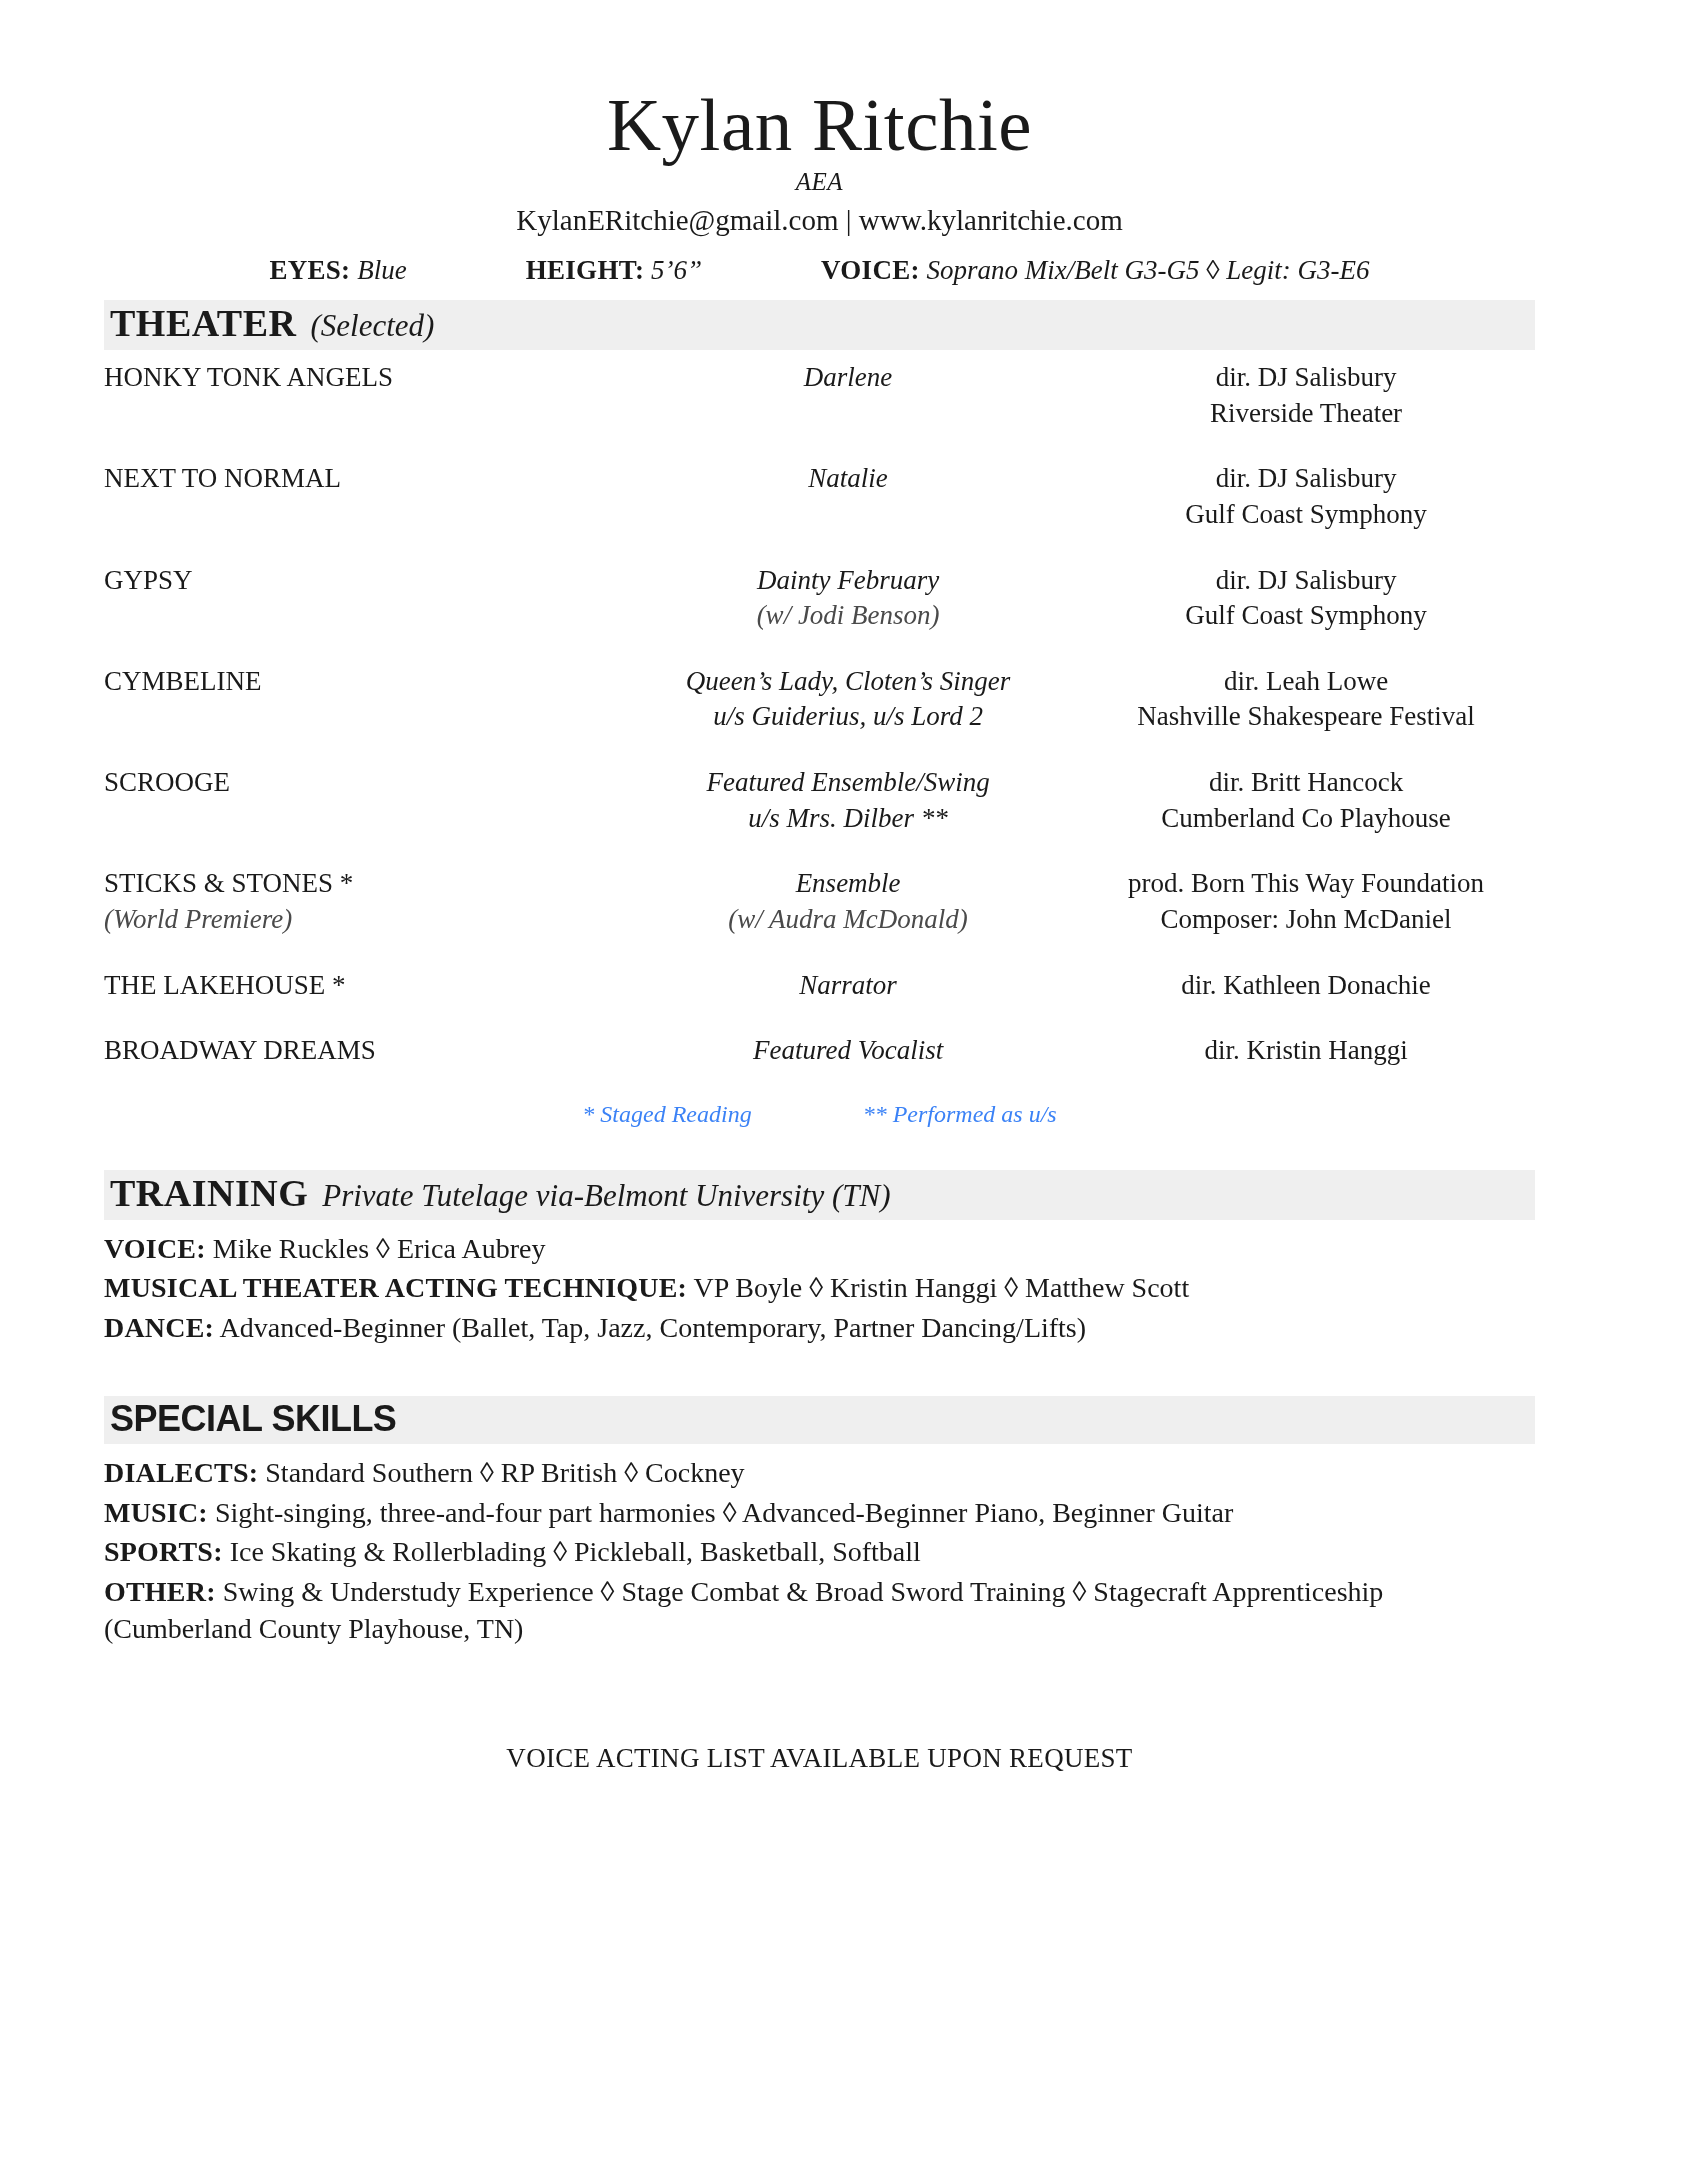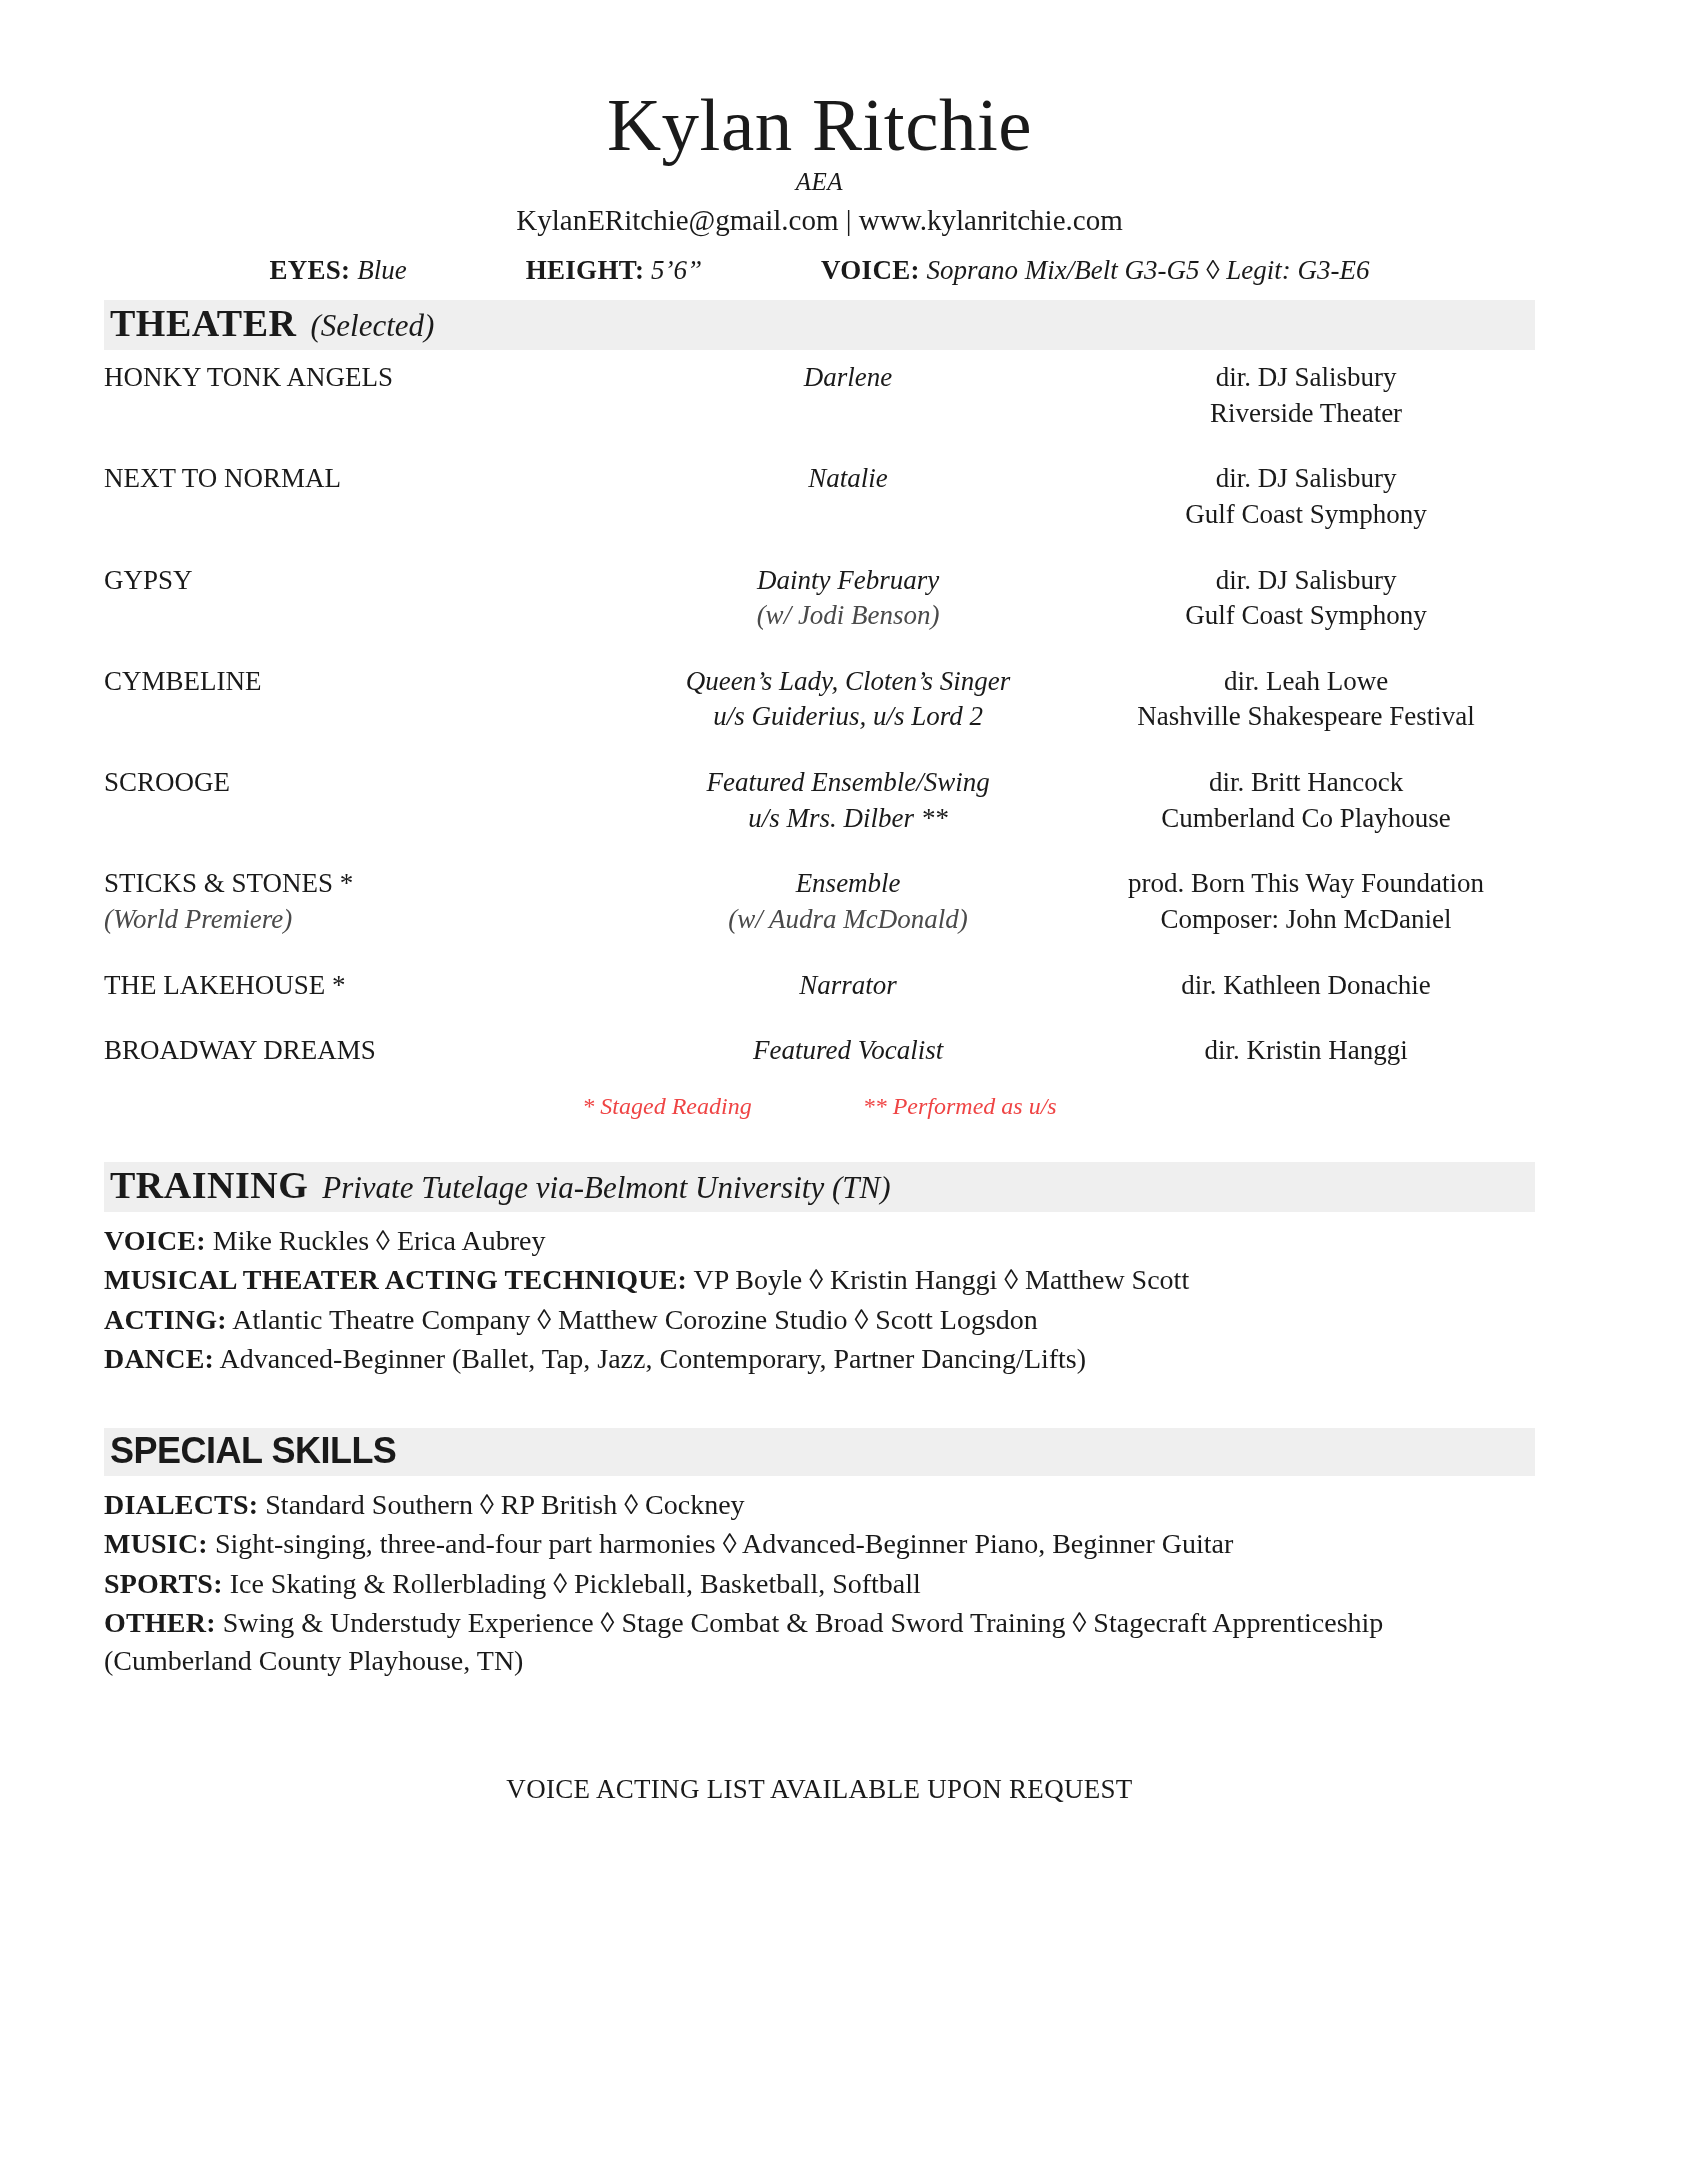--- a/index.html
+++ b/index.html
@@ -133,22 +133,22 @@
   .show-italic {
     font-style: italic;
   }
 
   .footnotes {
     display: flex;
     justify-content: center;
     gap: 111px;
     font-style: italic;
     font-size: 24px;
-    color: #ef4444;
-    margin: 18px 0 10px 0;
+    color: #3b82f6;
+    margin: 26px 0 10px 0;
   }
 
   
   .list-block {
     margin: 0 0 6px 0;
   }
   .list-line {
     font-size: 28px;
     line-height: 1.34;
     margin: 2px 0;
@@ -327,24 +327,20 @@
   <div class="list-block">
     <div class="list-line">
       <span class="k">VOICE:</span>
       <span>Mike Ruckles ◊ Erica Aubrey</span>
     </div>
     <div class="list-line">
       <span class="k">MUSICAL THEATER ACTING TECHNIQUE:</span>
       <span>VP Boyle ◊ Kristin Hanggi ◊ Matthew Scott</span>
     </div>
     <div class="list-line">
-      <span class="k">ACTING:</span>
-      <span>Atlantic Theatre Company ◊ Matthew Corozine Studio ◊ Scott Logsdon</span>
-    </div>
-    <div class="list-line">
       <span class="k">DANCE:</span>
       <span>Advanced-Beginner (Ballet, Tap, Jazz, Contemporary, Partner Dancing/Lifts)</span>
     </div>
   </div>
 
   <div class="spacer-lg"></div>
 
   <div class="section-bar skills">
     <span class="sec-title">SPECIAL SKILLS</span>
   </div>

